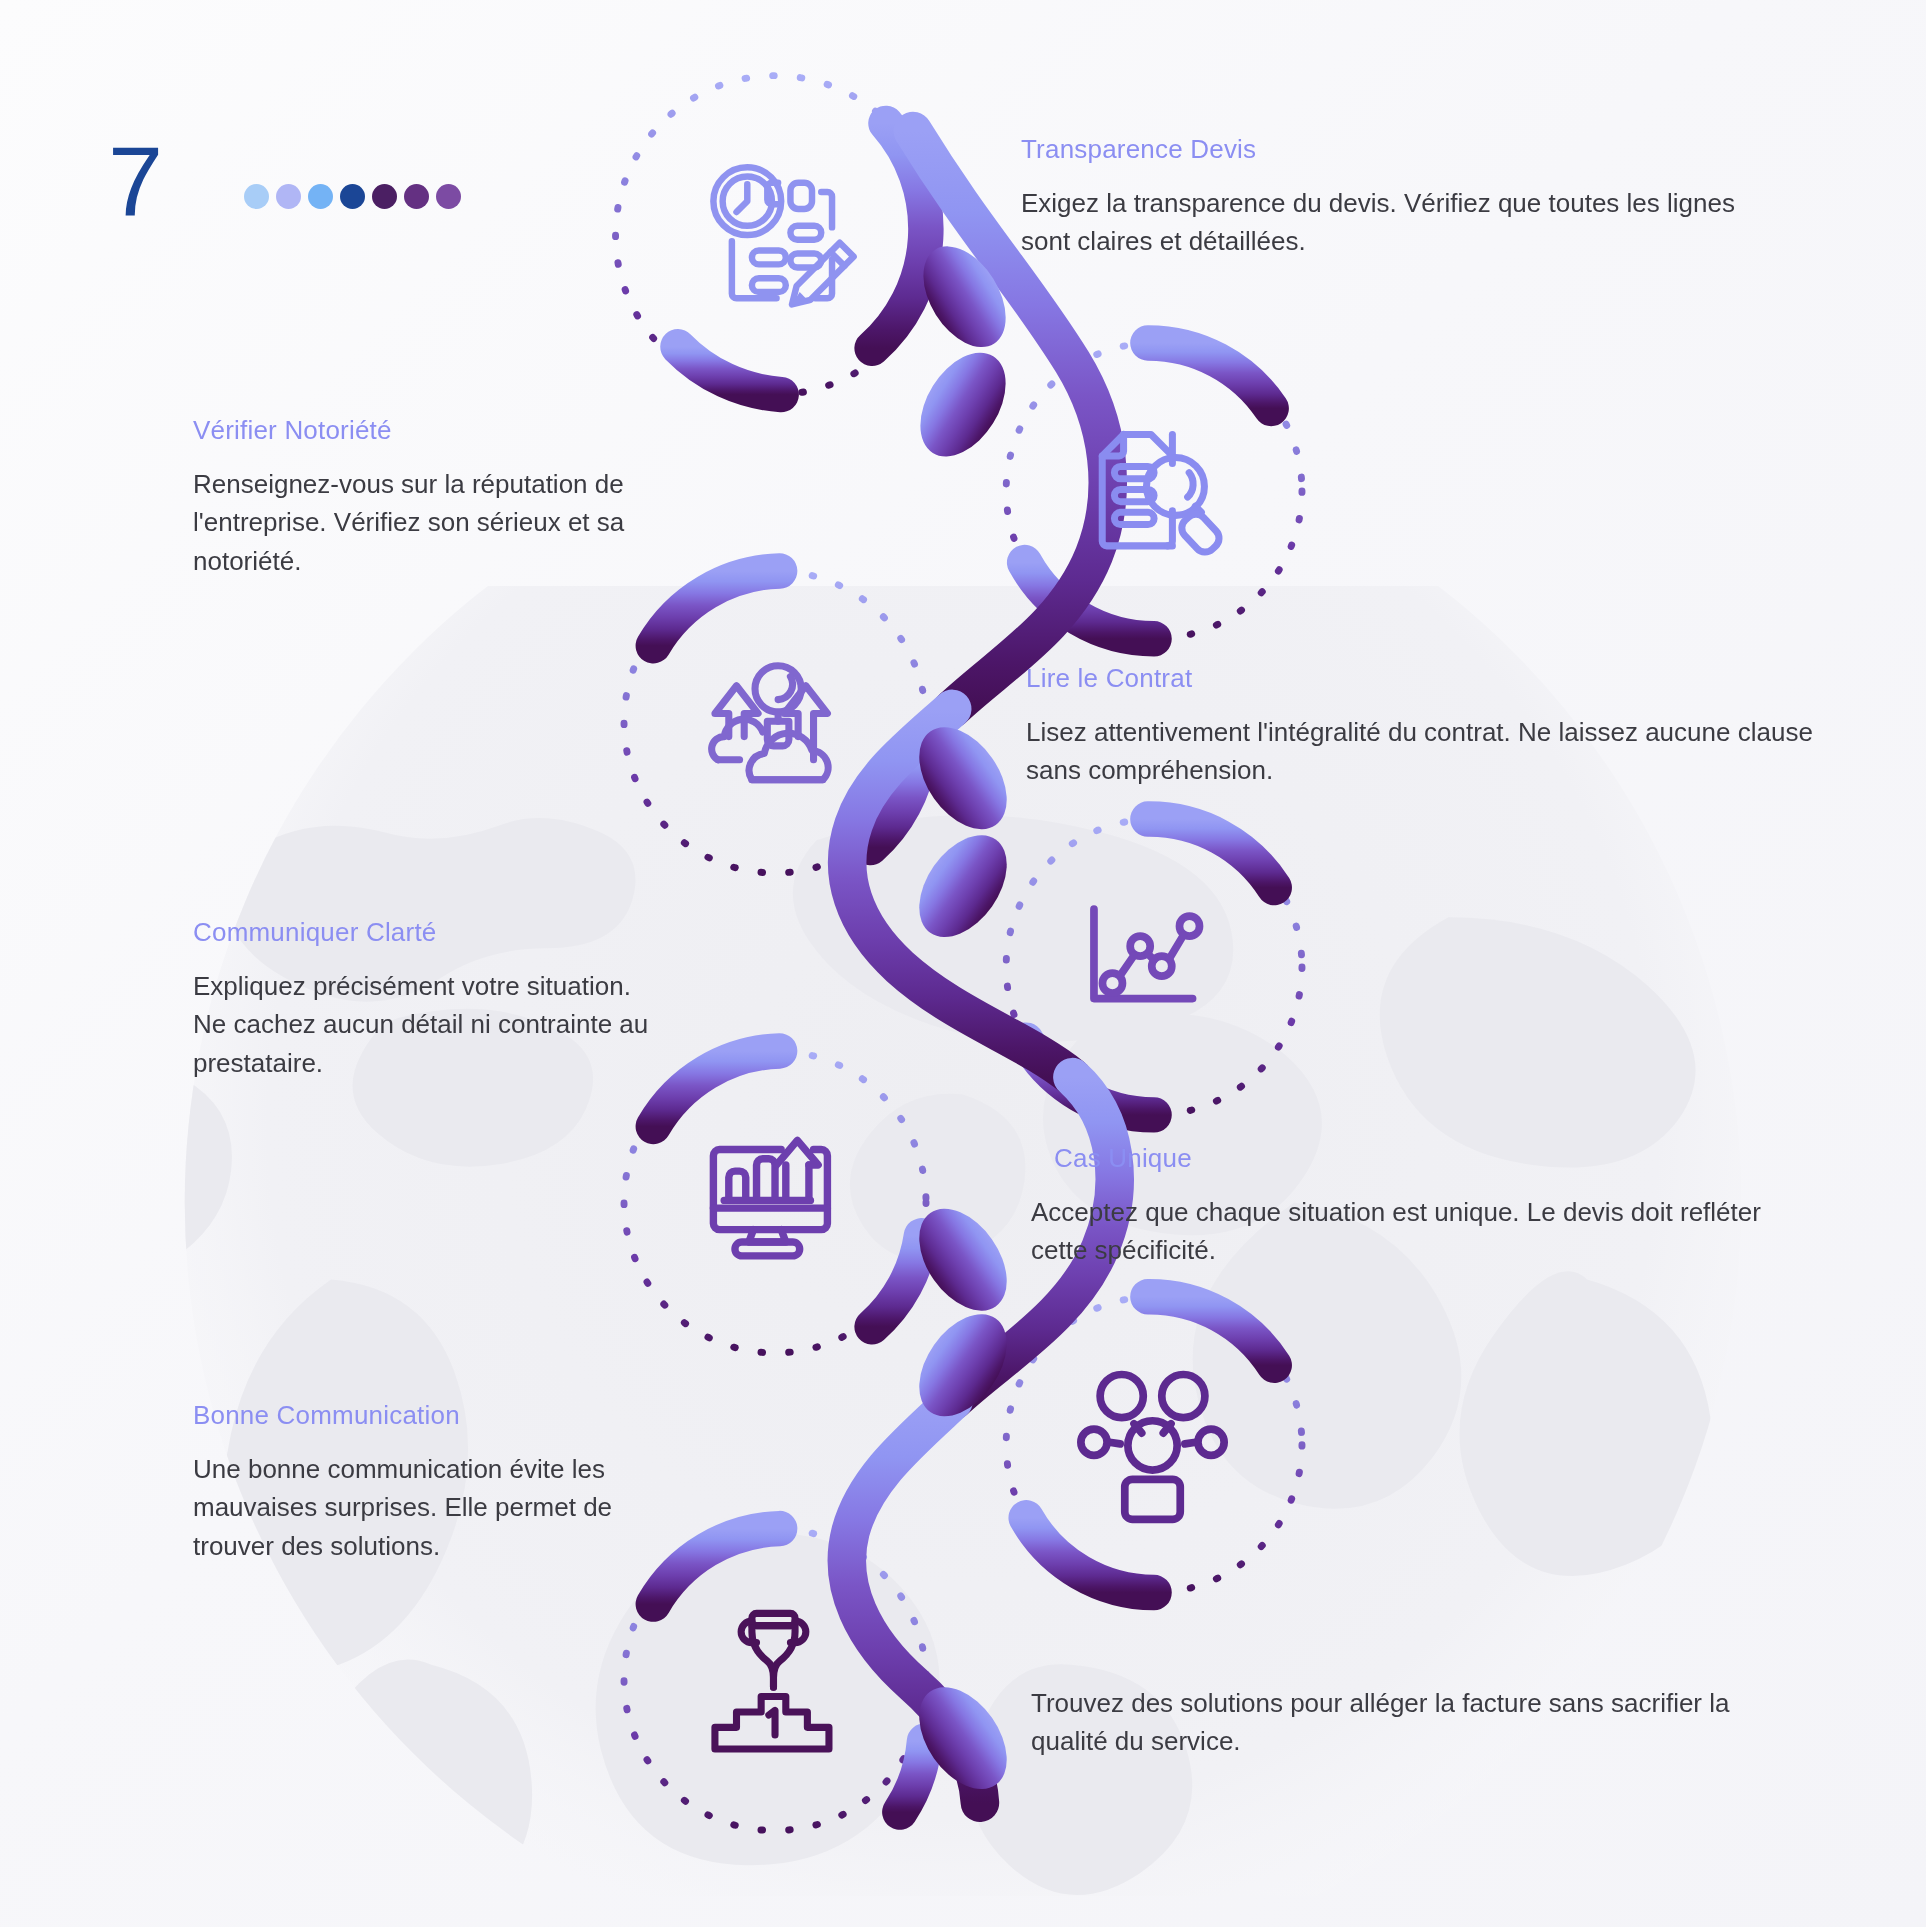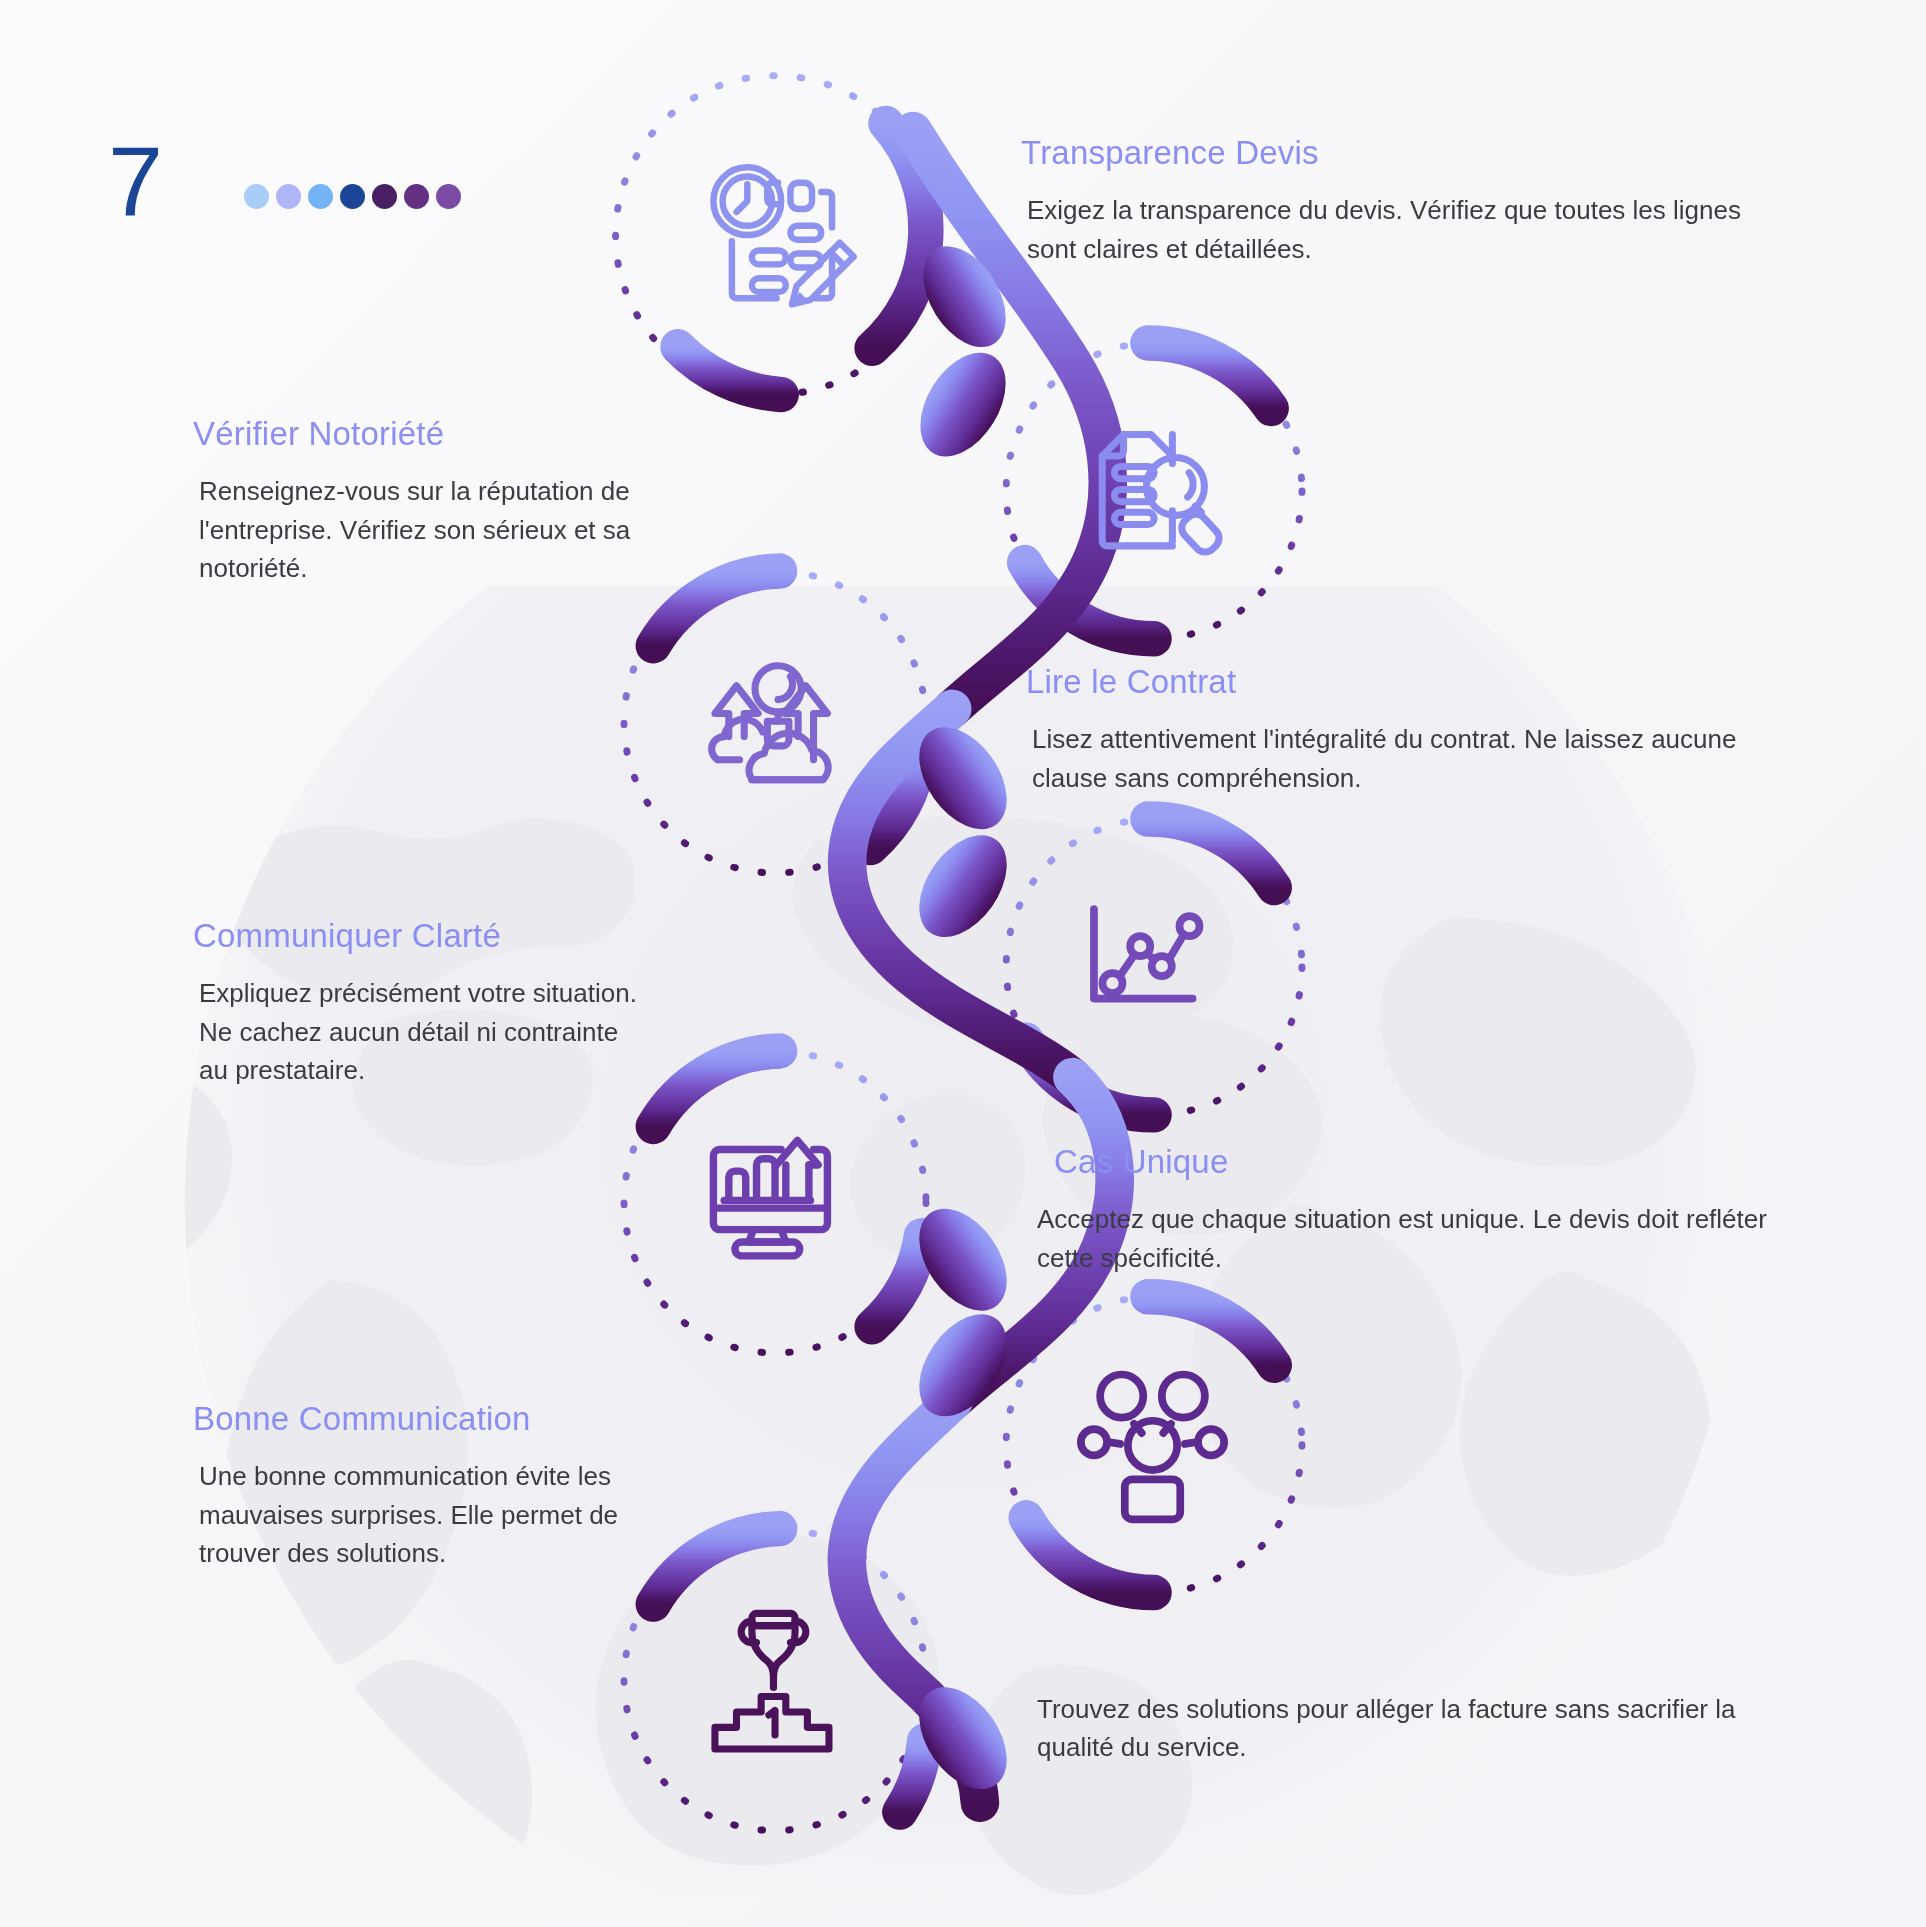--- a/index.html
+++ b/index.html
@@ -27,25 +27,25 @@
     color:#1b4696;letter-spacing:-1.5px;
     font-family:"Liberation Sans", sans-serif;
   }
   .dots-row{display:flex;align-items:center;gap:7px;margin-top:31px;}
   .dot{width:25px;height:25px;border-radius:50%;}
 
   
   .tblock{position:absolute;}
   .tblock h3{
     margin:0 0 20px 0;
-    font-size:33px;font-weight:400;line-height:1.1;
+    font-size:26px;font-weight:400;line-height:1.1;
     letter-spacing:0.2px;
   }
   .tblock p{
-    margin:6px;
+    margin:0;
     font-size:26px;line-height:1.48;
     color:#3b3b42;font-weight:400;
   }
   .t-right{text-align:left;}
   .t-left{text-align:left;}
 </style>
 </head>
 <body>
 
 <div id="stage">

